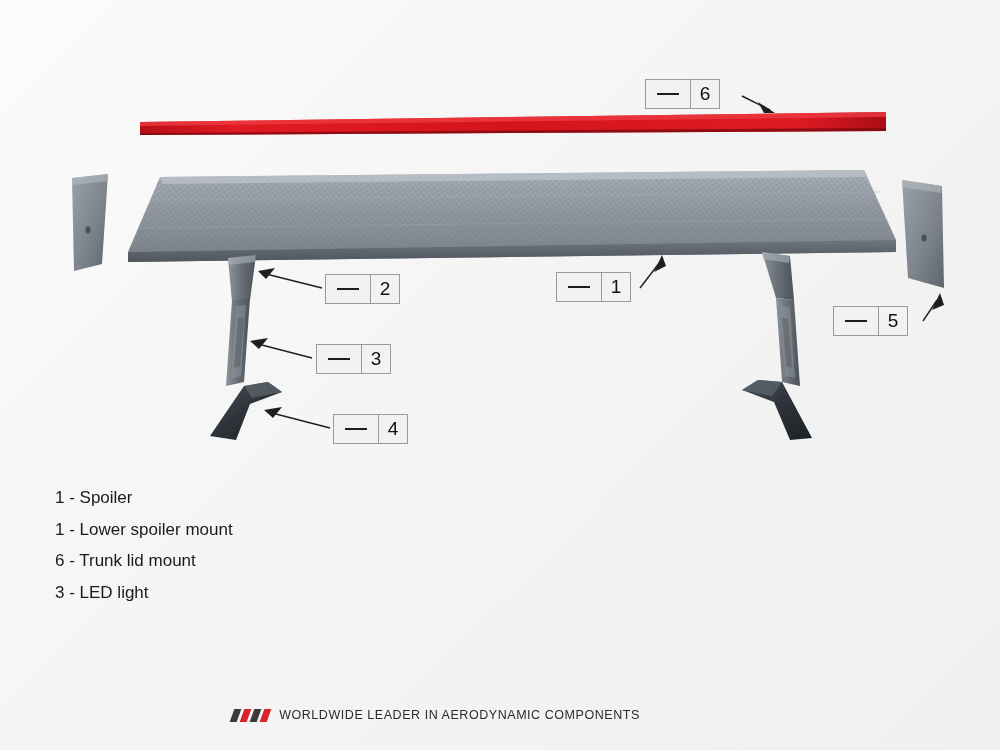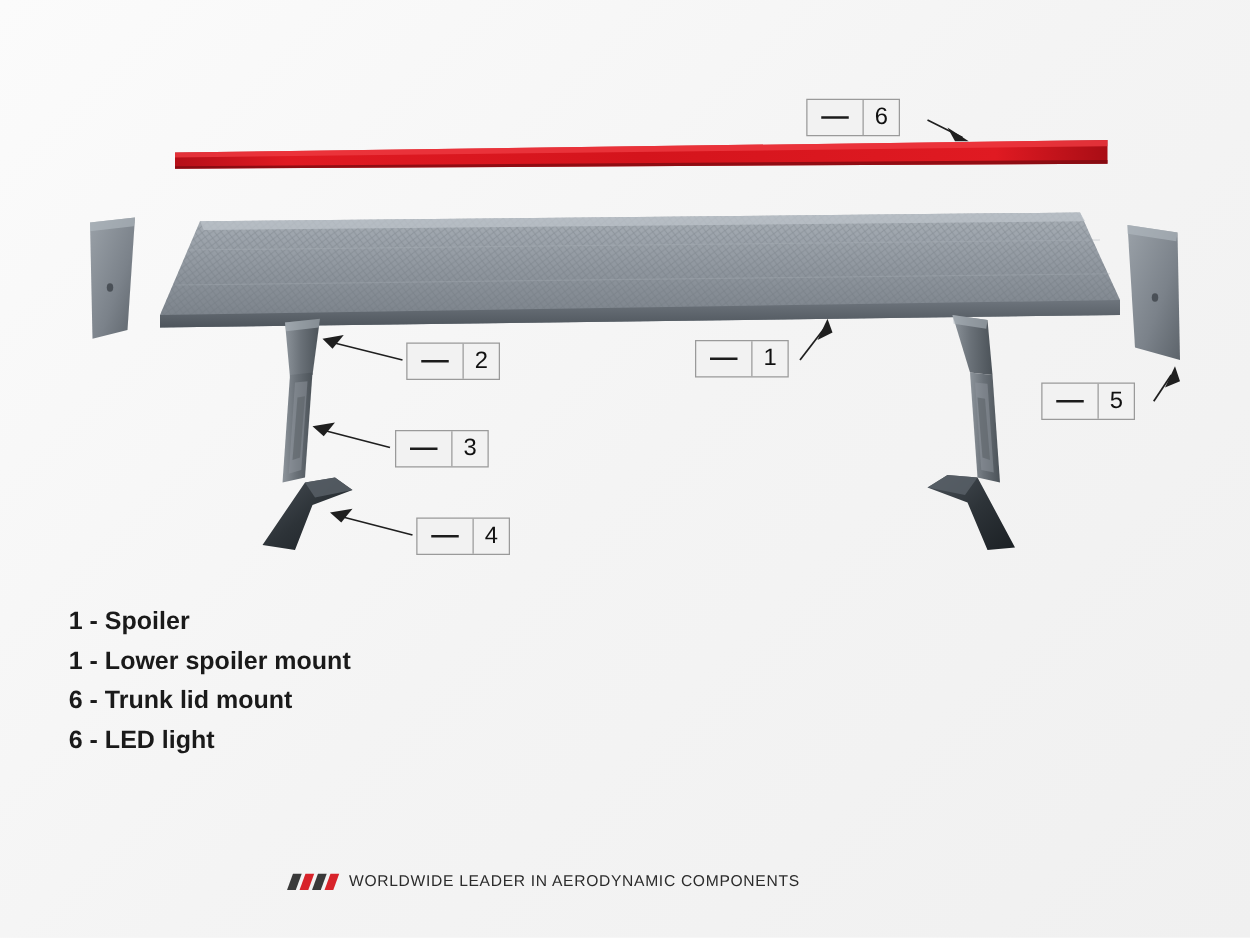--- a/index.html
+++ b/index.html
@@ -61,35 +61,34 @@
     font-size: 19px;
     color: #111;
     font-family: "Liberation Sans", sans-serif;
   }
 
   
   .legend {
     position: absolute;
     left: 55px;
     top: 482px;
-    font-size: 20px;
+    font-size: 17px;
     line-height: 31.5px;
     color: #1a1a1a;
     font-family: "Liberation Sans", sans-serif;
-    font-weight: bold;
   }
   .legend-row {
     white-space: nowrap;
   }
 
   
   .footer {
     position: absolute;
     left: 0;
-    bottom: 38px;
+    bottom: 28px;
     width: 872px;
     display: flex;
     align-items: center;
     justify-content: center;
     gap: 10px;
   }
   .footer .tagline {
     font-size: 12.5px;
     letter-spacing: 0.55px;
     color: #2b2b2b;
@@ -249,21 +248,21 @@
 
   <div class="callout" style="left:833px; top:306px;">
     <span class="dash"></span>
     <span class="num">5</span>
   </div>
 
   <div class="legend">
     <div class="legend-row">1 - Spoiler</div>
     <div class="legend-row">1 - Lower spoiler mount</div>
     <div class="legend-row">6 - Trunk lid mount</div>
-    <div class="legend-row">6 - LED light</div>
+    <div class="legend-row">3 - LED light</div>
   </div>
 
   <div class="footer">
     <span class="stripes">
       <i class="dark"></i>
         <i></i>
         <i class="dark"></i>
         <i></i>
     </span>
     <span class="tagline">WORLDWIDE LEADER IN AERODYNAMIC COMPONENTS</span>

